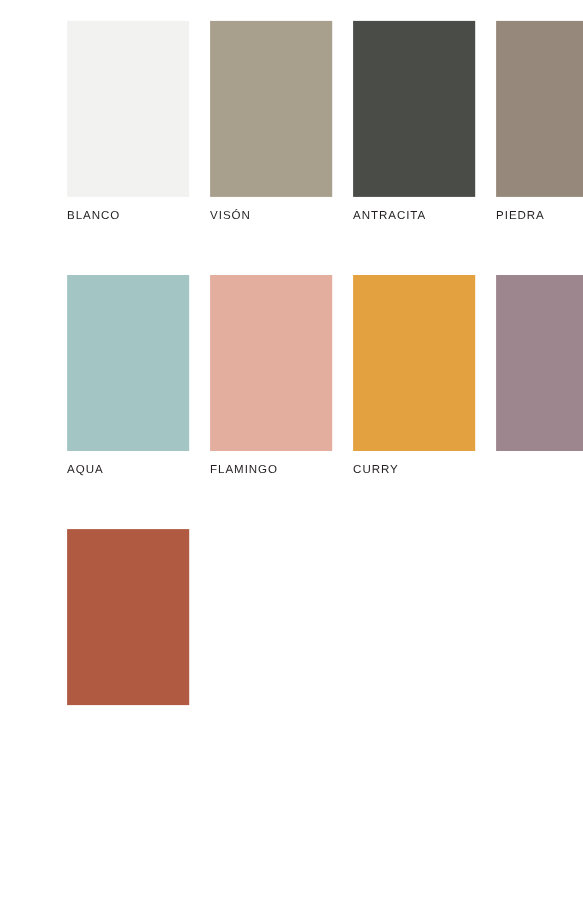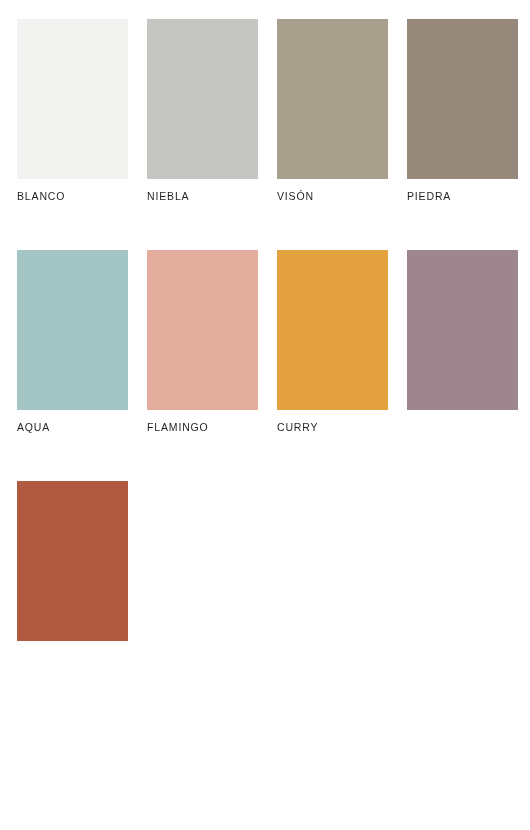--- a/index.html
+++ b/index.html
@@ -29,20 +29,21 @@
     grid-template-columns: repeat(4, 111px);
     column-gap: 19px;
     row-gap: 48px;
     align-content: start;
     justify-content: start;
   }
 
   .swatch-cell {
     width: 122px;
     display: block;
+    margin-left: 44px;
   }
 
   .swatch-chip {
     width: 111px;
     height: 160px;
     display: block;
     background: #cccccc;
   }
 
   .swatch-label {
@@ -60,26 +61,26 @@
 </head>
 <body>
 
 <div id="palette-sheet">
   <div class="swatch-grid">
       <div class="swatch-cell">
         <span class="swatch-chip" style="background: rgb(242, 242, 241);"></span>
         <span class="swatch-label">BLANCO</span>
       </div>
       <div class="swatch-cell">
-        <span class="swatch-chip" style="background: rgb(197, 198, 193);"></span>
-        <span class="swatch-label">NIEBLA</span>
+        <span class="swatch-chip" style="background: rgb(168, 160, 140);"></span>
+        <span class="swatch-label">VISÓN</span>
       </div>
       <div class="swatch-cell">
-        <span class="swatch-chip" style="background: rgb(168, 160, 140);"></span>
-        <span class="swatch-label">VISÓN</span>
+        <span class="swatch-chip" style="background: rgb(74, 76, 72);"></span>
+        <span class="swatch-label">ANTRACITA</span>
       </div>
       <div class="swatch-cell">
         <span class="swatch-chip" style="background: rgb(150, 137, 124);"></span>
         <span class="swatch-label">PIEDRA</span>
       </div>
       <div class="swatch-cell">
         <span class="swatch-chip" style="background: rgb(163, 198, 196);"></span>
         <span class="swatch-label">AQUA</span>
       </div>
       <div class="swatch-cell">

